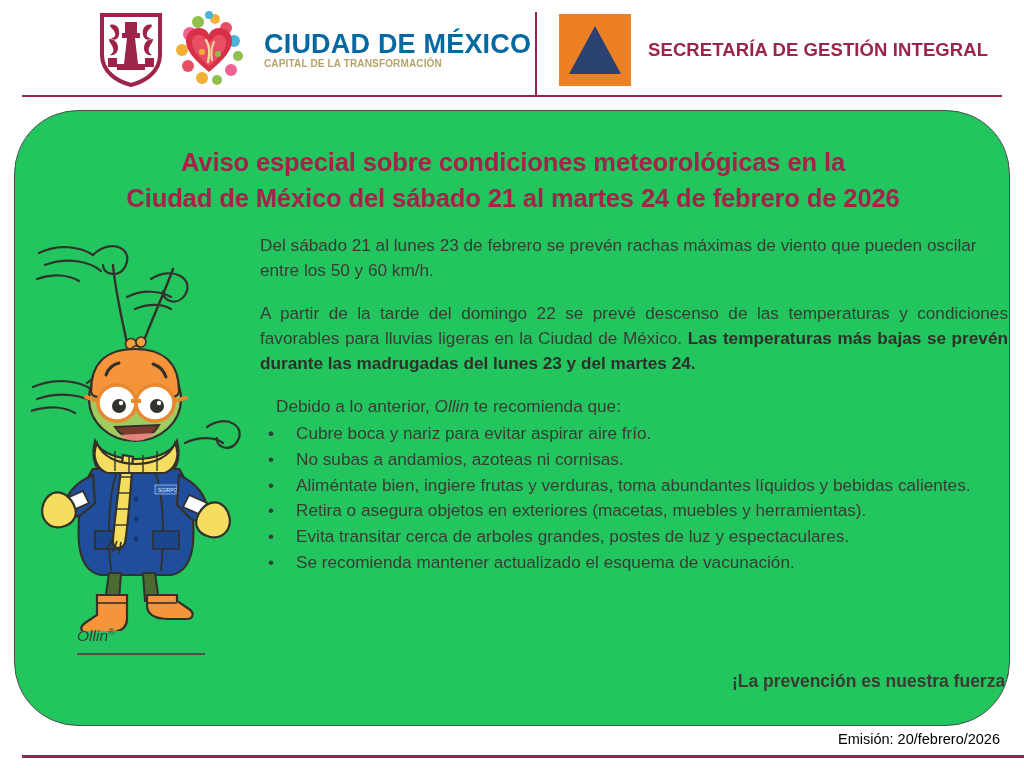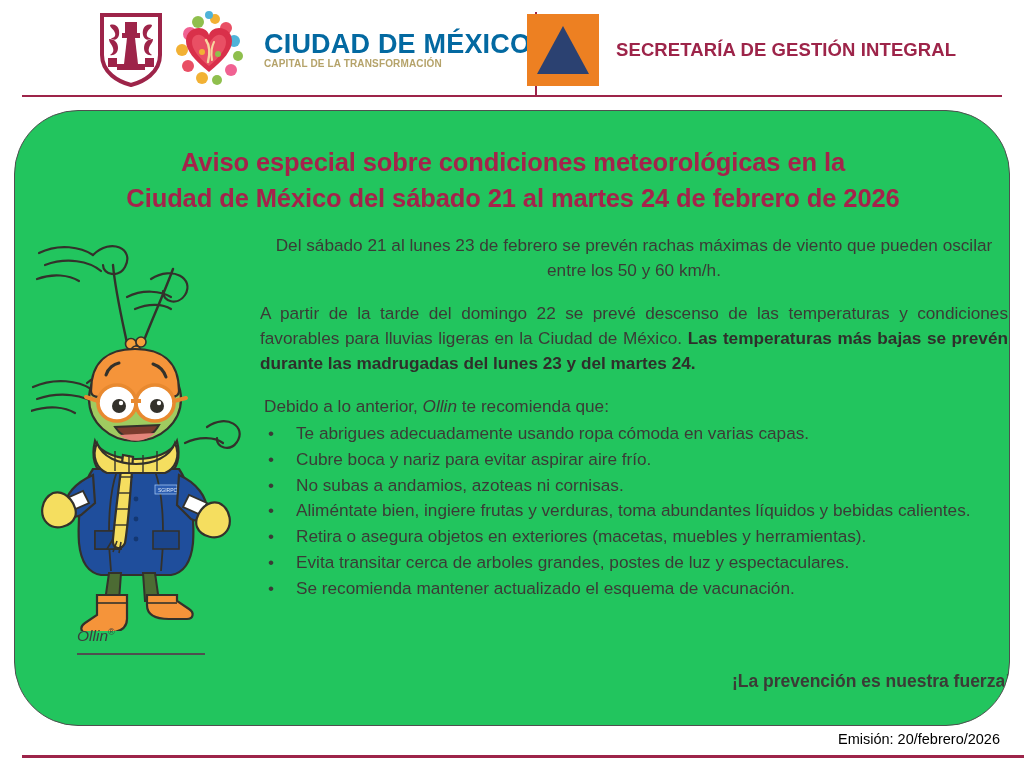--- a/index.html
+++ b/index.html
@@ -51,21 +51,21 @@
 
   .hdr-divider {
     position: absolute;
     left: 535px; top: 12px;
     width: 2px; height: 83px;
     background: #9D2449;
   }
 
   .sgirpc {
     position: absolute;
-    left: 527px; top: 14px;
+    left: 559px; top: 14px;
     display: flex;
     align-items: center;
   }
   .sgirpc-logo {
     width: 72px; height: 72px;
     background: #ED8022;
     display: block;
   }
   .sgirpc-words {
     margin-left: 17px;
@@ -133,23 +133,23 @@
   
   .body-col {
     position: absolute;
     left: 245px; top: 122px;
     width: 748px;
     color: #3B3B36;
     font-size: 17.2px;
     line-height: 1.45;
   }
   .para { text-align: justify; margin: 0 0 18px 0; }
-  .para:first-child { text-align: center; }
+  .para:first-child { text-align: left; }
   .para b { font-weight: bold; color: #2F2F2B; }
-  .lead { margin: 0 0 2px 4px; }
+  .lead { margin: 0 0 2px 16px; }
   .lead i { font-style: italic; }
 
   ul.recs { list-style: none; margin: 0; padding: 0; }
   ul.recs li {
     position: relative;
     padding-left: 36px;
     margin-bottom: 1px;
   }
   ul.recs li .dot {
     position: absolute;
@@ -374,21 +374,21 @@
 
     <p class="para">
       <span>A partir de la tarde del domingo 22 se prevé descenso de las temperaturas y condiciones favorables para lluvias ligeras en la Ciudad de México. </span><b>Las temperaturas más bajas se prevén durante las madrugadas del lunes 23 y del martes 24.</b>
     </p>
 
     <p class="lead">
       <span>Debido a lo anterior, </span><i>Ollin</i><span> te recomienda que:</span>
     </p>
 
     <ul class="recs">
-      <li><span class="dot">•</span><span>Te abrigues adecuadamente usando ropa cómoda en varias capas.</span></li>
+      <li><span class="dot">•</span></li>
       <li><span class="dot">•</span><span>Cubre boca y nariz para evitar aspirar aire frío.</span></li>
       <li><span class="dot">•</span><span>No subas a andamios, azoteas ni cornisas.</span></li>
       <li><span class="dot">•</span><span>Aliméntate bien, ingiere frutas y verduras, toma abundantes líquidos y bebidas calientes.</span></li>
       <li><span class="dot">•</span><span>Retira o asegura objetos en exteriores (macetas, muebles y herramientas).</span></li>
       <li><span class="dot">•</span><span>Evita transitar cerca de arboles grandes, postes de luz y espectaculares.</span></li>
       <li><span class="dot">•</span><span>Se recomienda mantener actualizado el esquema de vacunación.</span></li>
     </ul>
   </div>
 
   <div class="slogan">¡La prevención es nuestra fuerza!</div>

